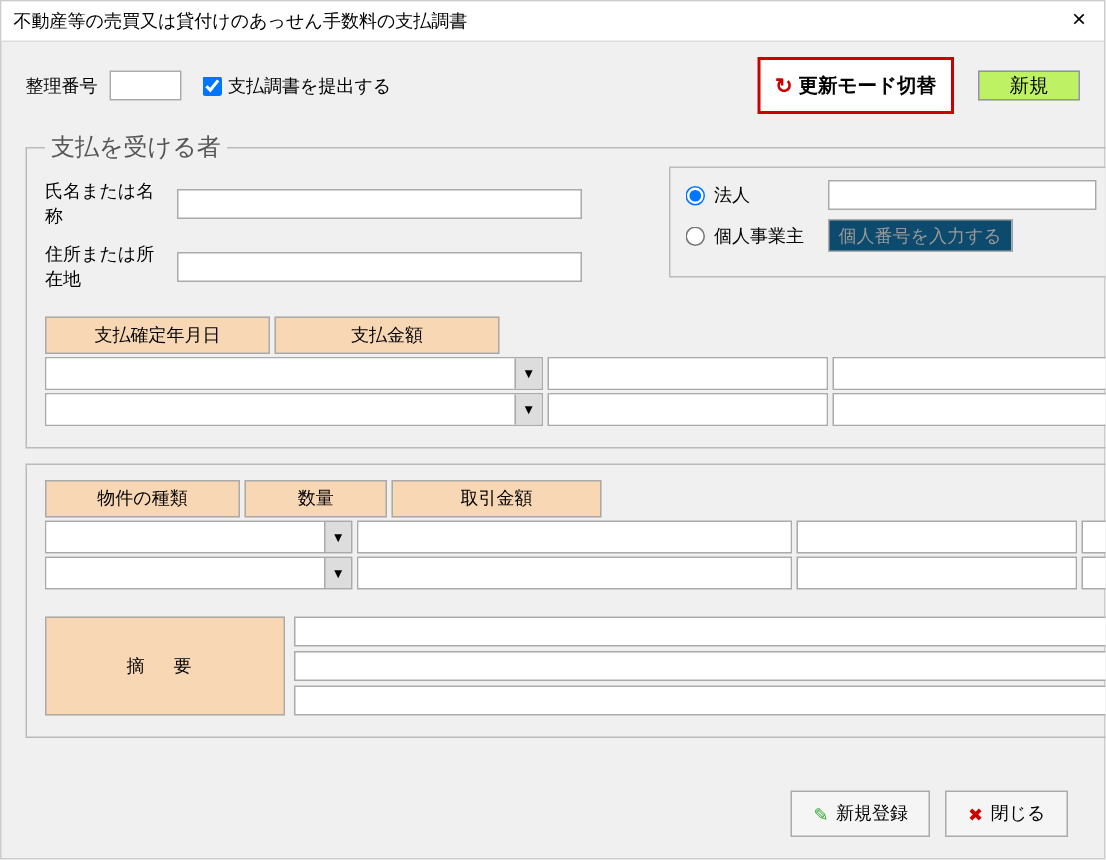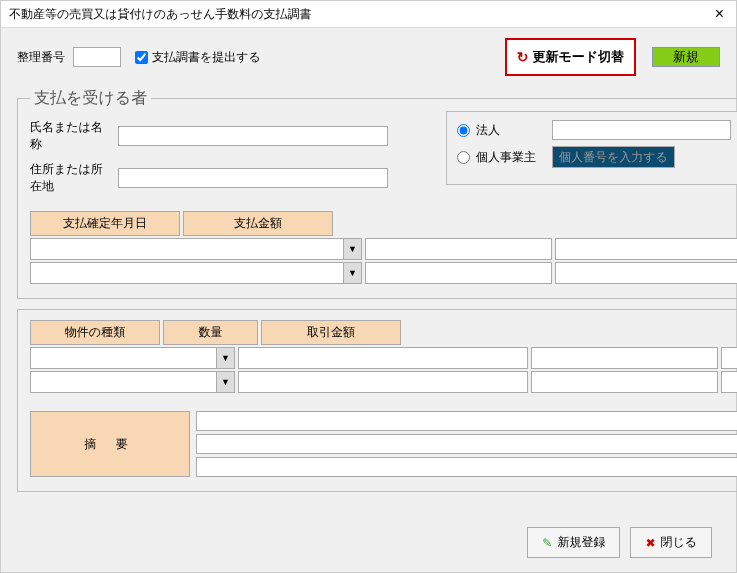--- a/index.html
+++ b/index.html
@@ -9,21 +9,21 @@
 .title-text { font-size: 12px; }
 .close-x { font-size: 16px; cursor: pointer; padding: 0 4px; font-family: Arial; }
 .content { padding: 10px 16px; flex: 1; }
 .top-row { display: flex; align-items: center; gap: 8px; margin-bottom: 12px; }
 .label { font-size: 12px; }
 .txt-small { width: 48px; height: 20px; border: 1px solid #aaa; background: #fff; }
 .chk-row { display: flex; align-items: center; gap: 4px; margin-left: 6px; }
 .spacer { flex: 1; }
 .btn-update { border: 2px solid #c00; background: #fff; padding: 8px 10px; display: flex; align-items: center; gap: 4px; cursor: pointer; font-size: 13px; font-weight: bold; }
 .refresh-icon { display: inline-block; color: #c00; font-size: 14px; font-weight: bold; }
-.btn-new { background: #84cc16; border: 1px solid #9090c0; padding: 0 20px; cursor: pointer; font-size: 13px; margin-left: 8px; }
+.btn-new { background: #bef264; border: 1px solid #9090c0; padding: 0 20px; cursor: pointer; font-size: 13px; margin-left: 8px; }
 fieldset { border: 1px solid #bbb; padding: 10px 12px 14px; margin-bottom: 10px; position: relative; }
 legend { padding: 0 4px; font-size: 16px; color: #555; }
 .fs-inner { position: relative; }
 .row-field { display: flex; align-items: center; gap: 8px; margin-bottom: 8px; }
 .row-field .label { width: 80px; }
 .txt-mid { width: 270px; height: 20px; border: 1px solid #aaa; background: #fff; }
 .nested-fs { position: absolute; right: 0; top: -8px; width: 260px; background: #f0f0f0; border: 1px solid #bbb; padding: 8px 10px 10px; }
 .nested-fs legend { font-size: 12px; }
 .radio-row { display: flex; align-items: center; gap: 6px; margin-bottom: 6px; }
 .radio-row .rlabel { width: 70px; }

